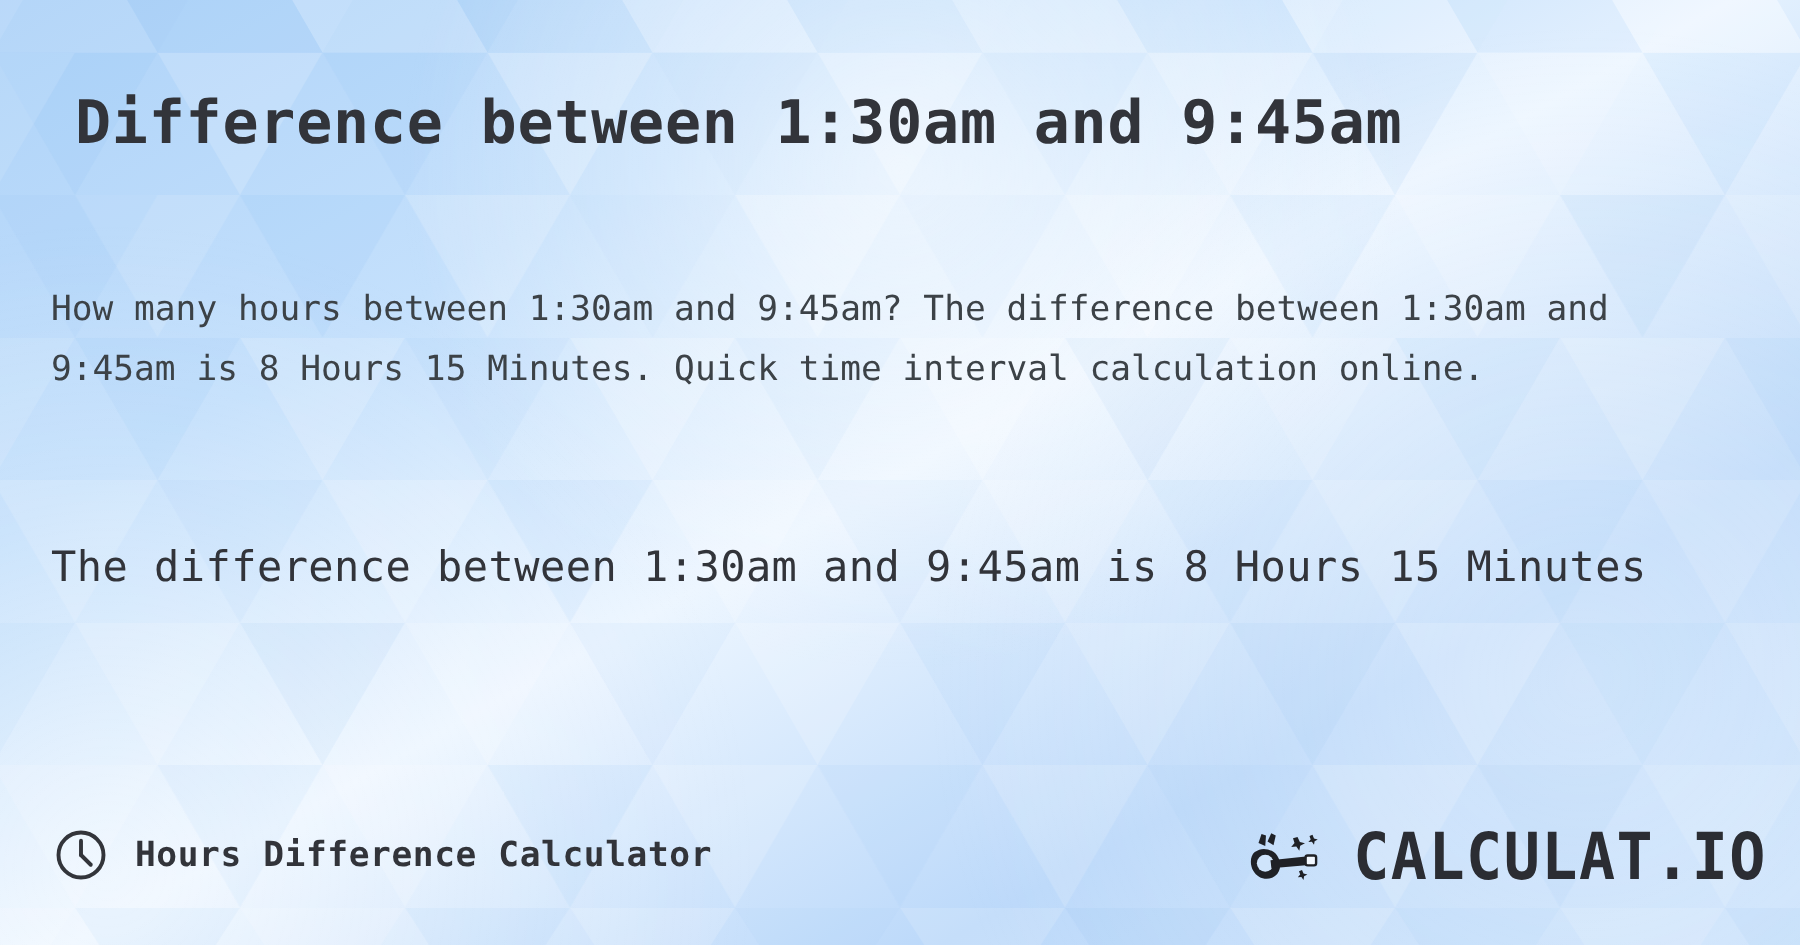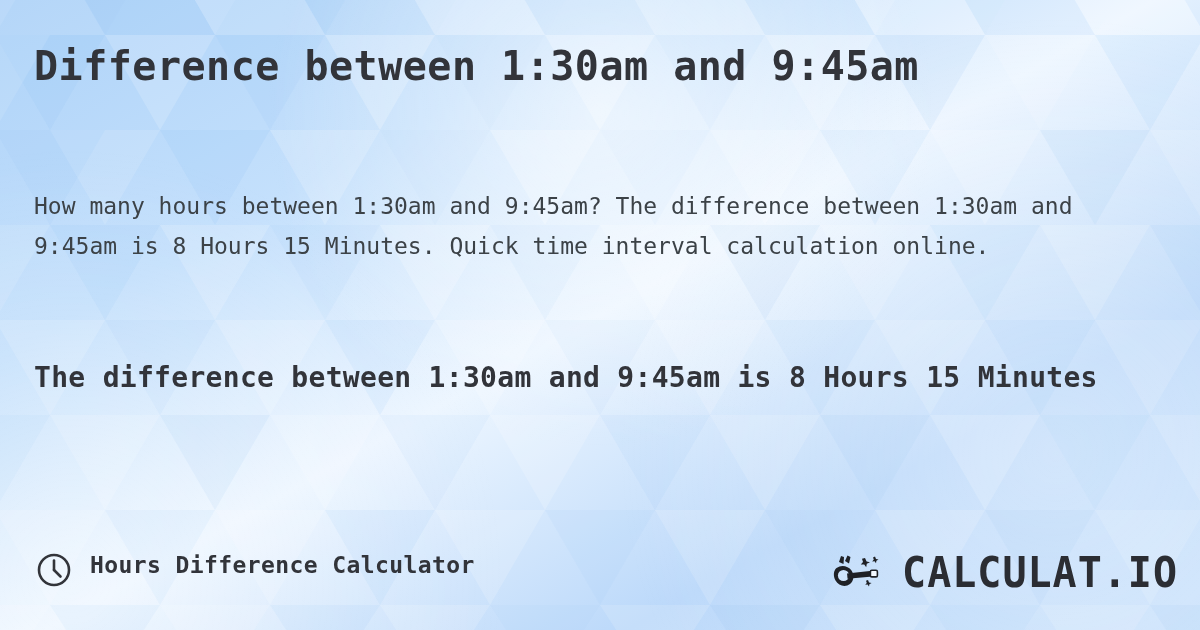--- a/index.html
+++ b/index.html
@@ -48,21 +48,21 @@
     left: 0; top: 0;
     width: 1200px;
     height: 630px;
   }
 
   .page-title {
     position: absolute;
     left: 34px;
     top: 42px;
     width: 1140px;
-    margin: 0;
+    margin: 16px;
     font-size: 40px;
     line-height: 48px;
     font-weight: bold;
     letter-spacing: 0.5px;
     color: #32343a;
     white-space: nowrap;
   }
 
   .intro {
     position: absolute;
@@ -77,31 +77,32 @@
   }
 
   .answer {
     position: absolute;
     left: 34px;
     top: 355px;
     width: 1110px;
     margin: 0;
     font-size: 28px;
     line-height: 46px;
-    font-weight: bold;
+    font-weight: normal;
     letter-spacing: 0.3px;
     color: #32343a;
   }
 
   
   .footer-left {
     position: absolute;
     left: 36px;
     top: 552px;
     display: flex;
+    align-items: center;
     gap: 18px;
   }
   .clock-icon { display: block; }
   .footer-label {
     font-size: 23px;
     font-weight: bold;
     letter-spacing: 0.4px;
     color: #32343a;
     white-space: nowrap;
   }

